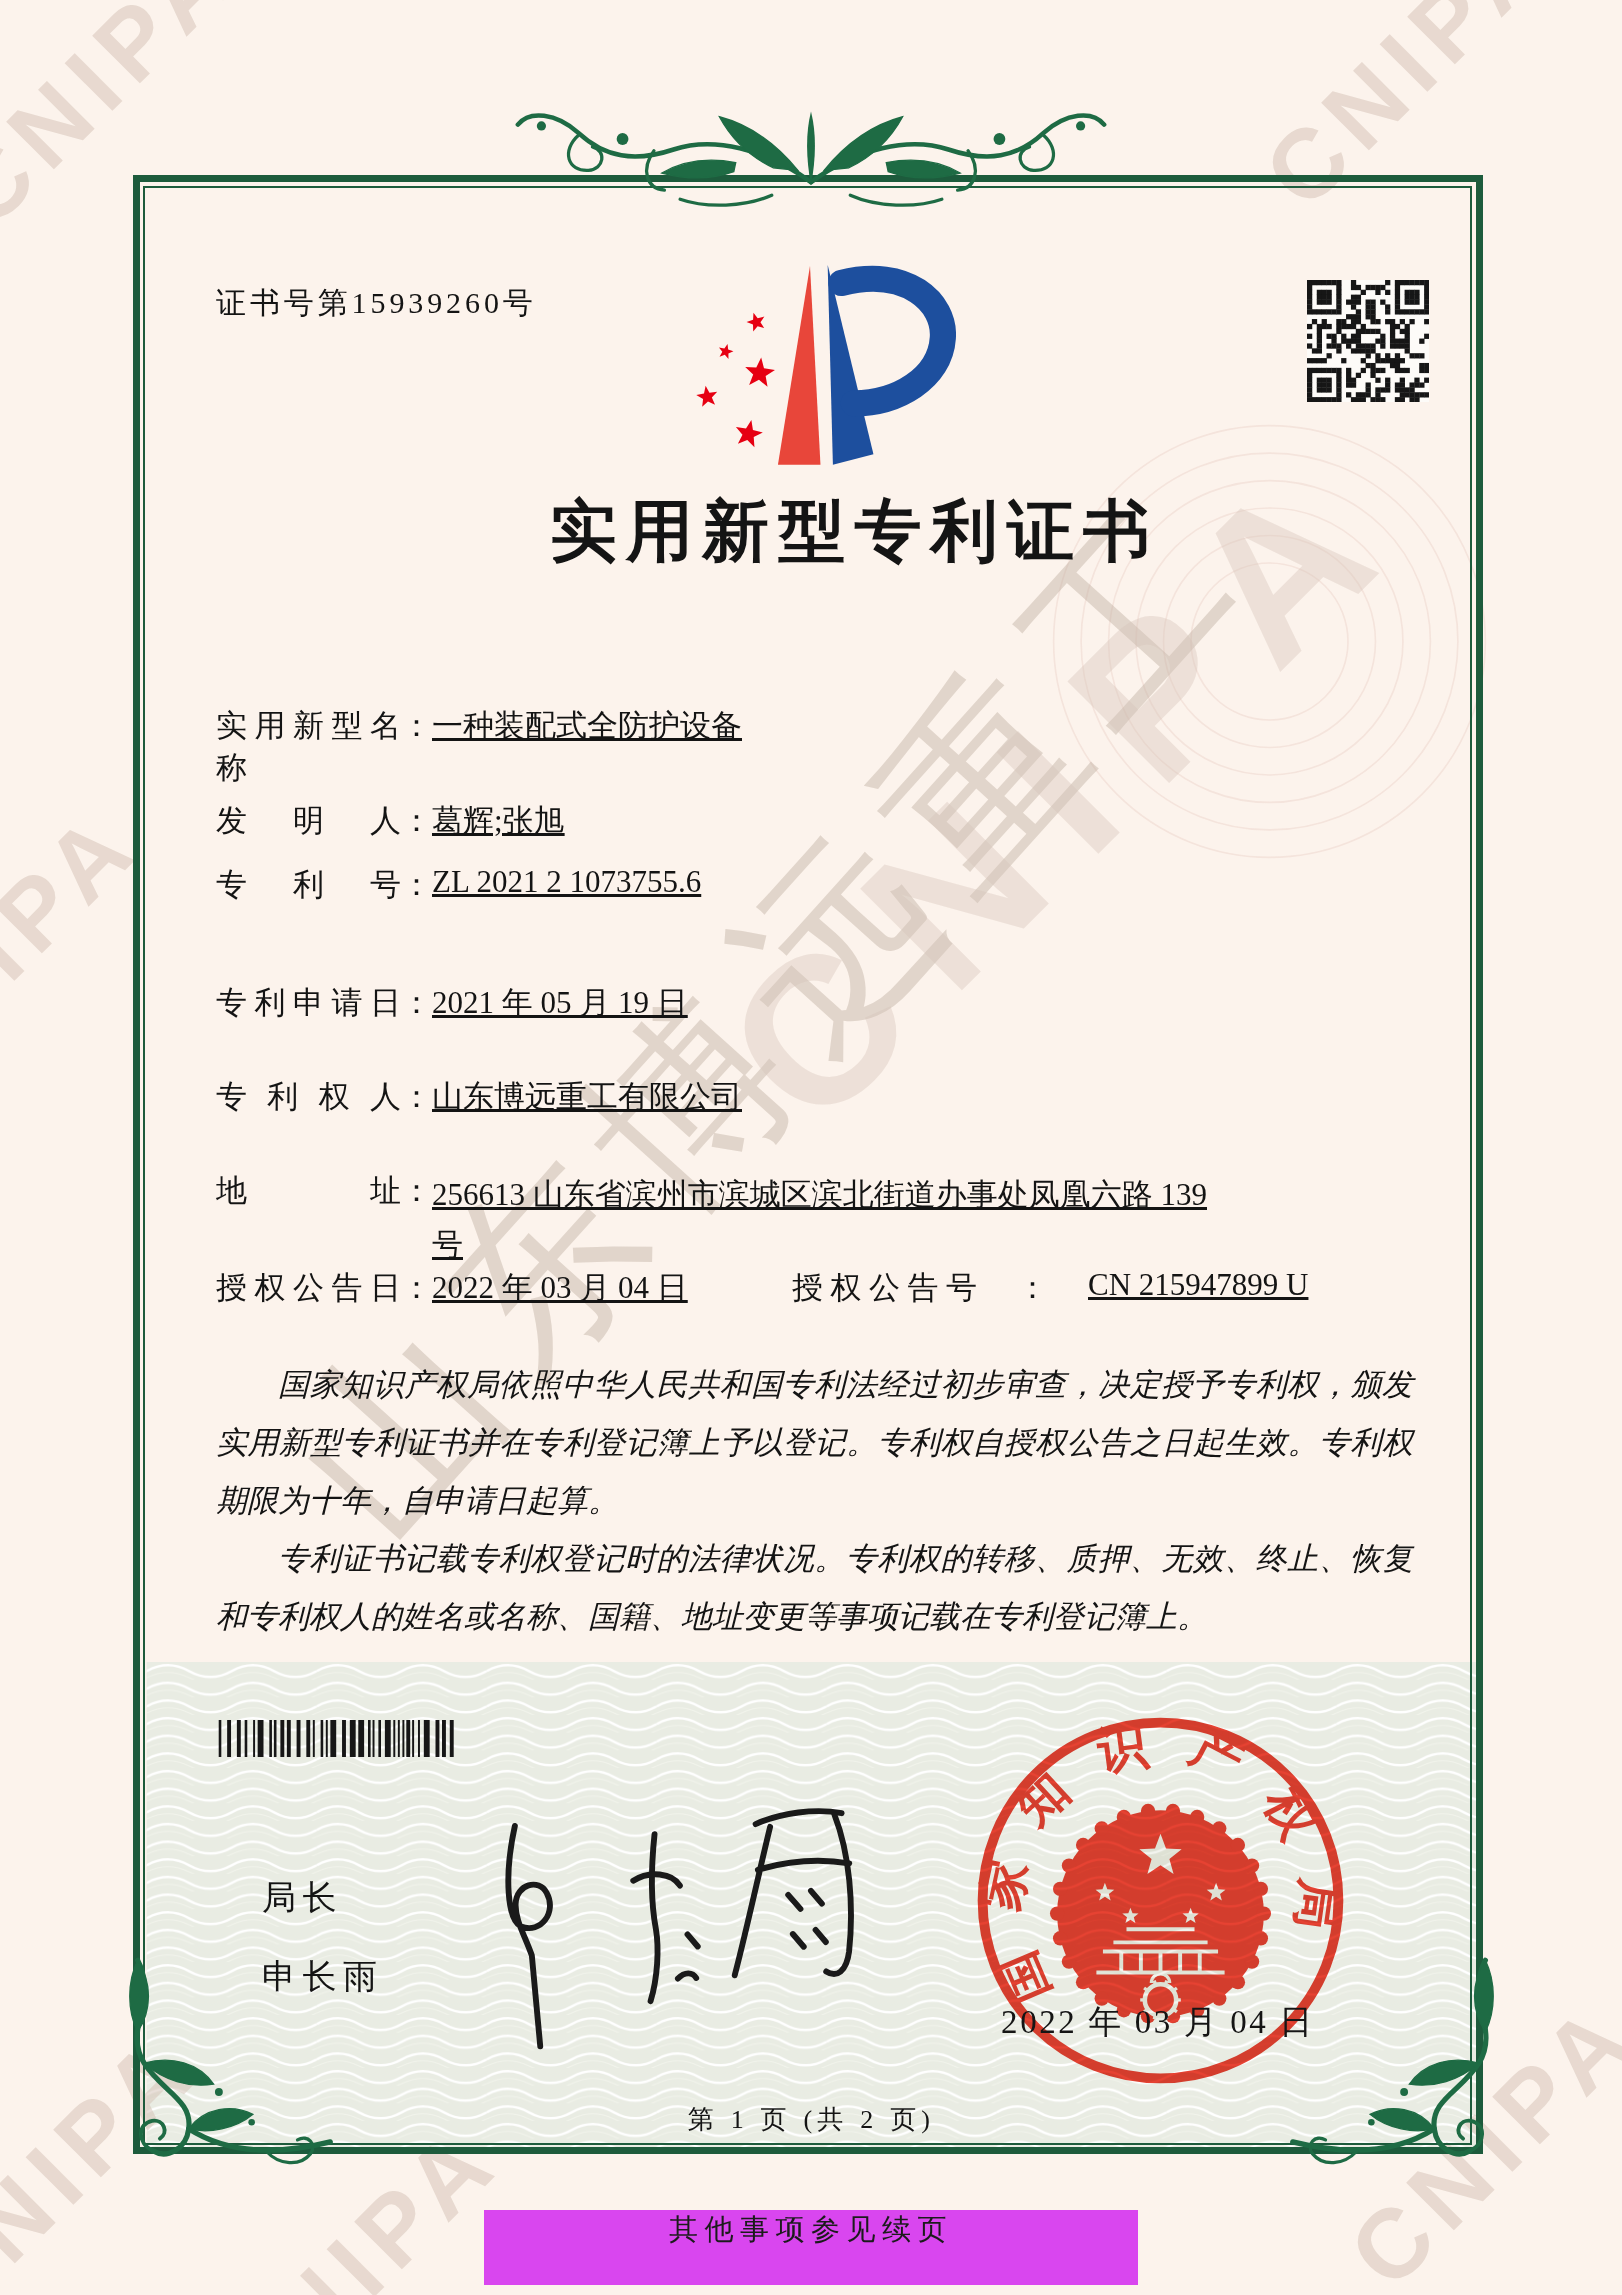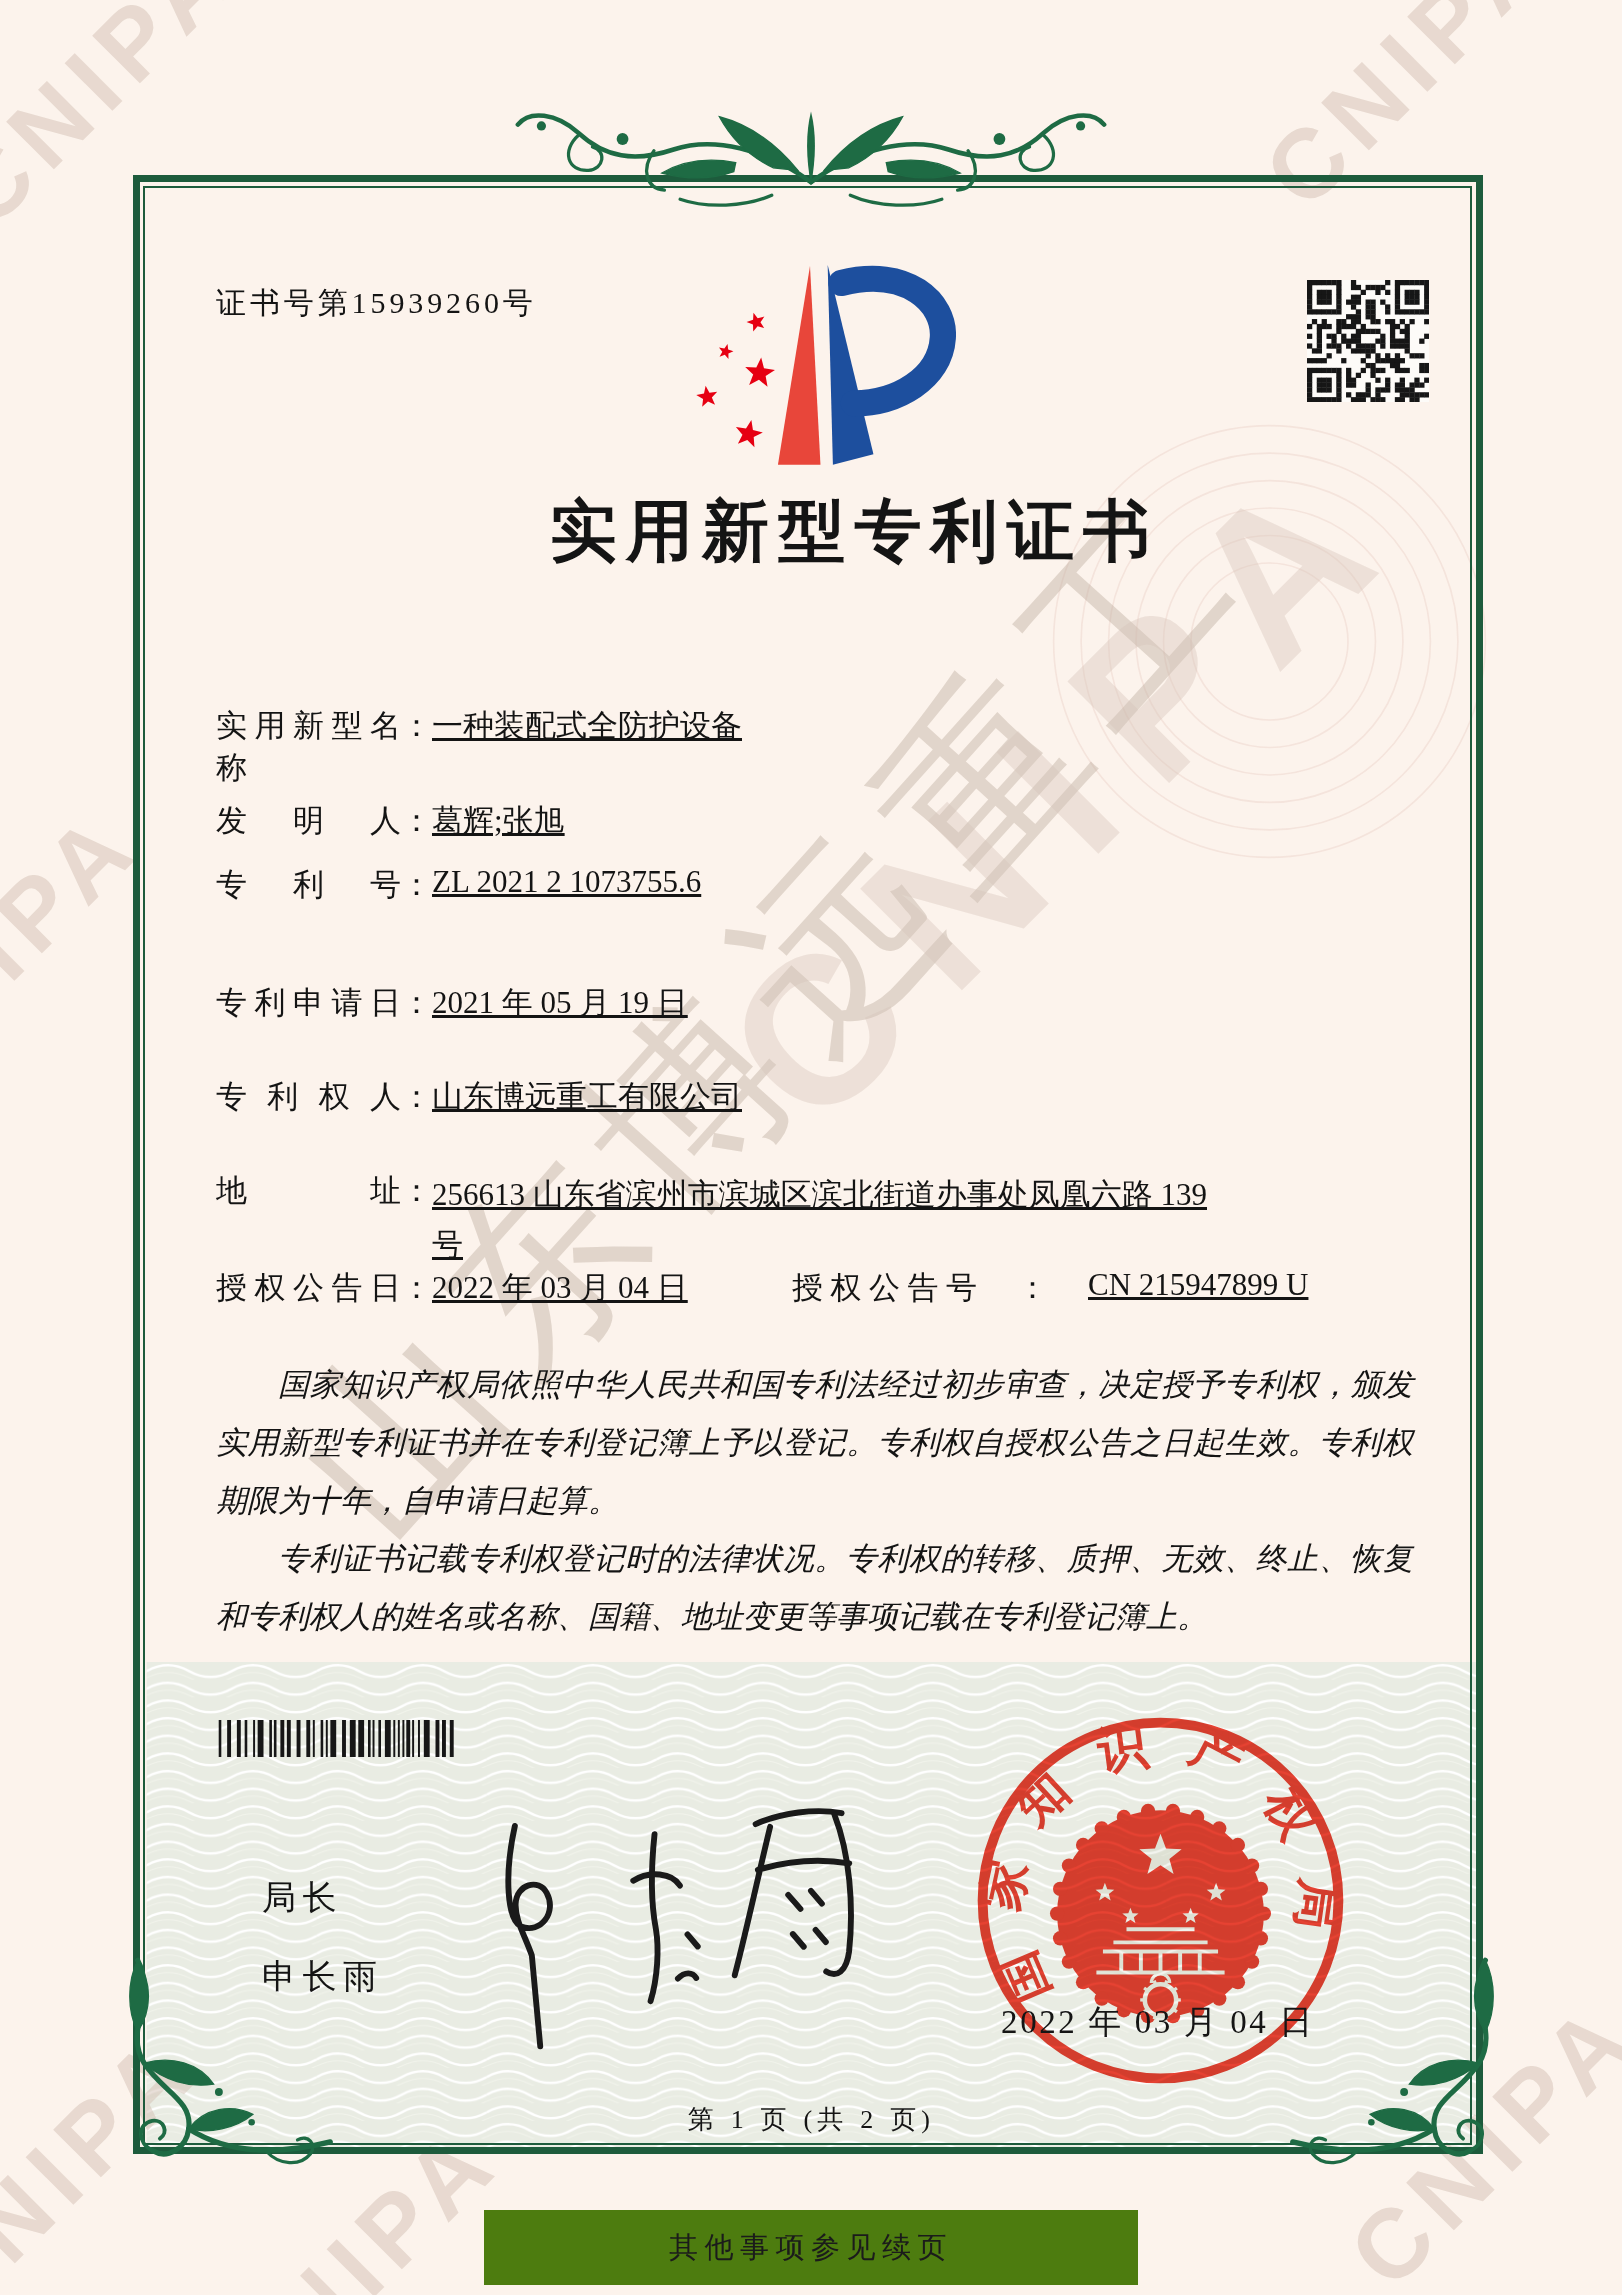--- a/index.html
+++ b/index.html
@@ -49,22 +49,22 @@
 
   
   .barcode{left:218px;top:1720px;z-index:5;}
   .sig-label{left:262px;font-size:34px;font-family:"Liberation Sans","DejaVu Sans",sans-serif;
              font-weight:500;letter-spacing:6.5px;z-index:5;}
   .signature{left:419px;top:1780px;z-index:6;}
   .seal{left:961px;top:1701px;z-index:6;mix-blend-mode:multiply;}
   .seal-date{left:942px;top:2000px;width:432px;text-align:center;font-size:33px;
              letter-spacing:2.6px;color:#151515;z-index:7;}
   .page-no{left:0;width:1623px;top:2102px;text-align:center;font-size:26px;letter-spacing:5.2px;z-index:5;}
-  .cont-strip{left:484px;top:2210px;width:654px;height:75px;background:#4d7c0f;z-index:5;
-              display:flex;align-items:center;justify-content:center;}
+  .cont-strip{left:484px;top:2210px;width:654px;height:75px;background:#d946ef;z-index:5;
+              display:flex;align-items:flex-start;justify-content:center;}
   .cont-note{font-size:29px;letter-spacing:6.5px;color:#1b1b1b;}
 </style>
 </head>
 <body>
 
 <div class="page">
 
   <svg class="waves" width="1331" height="489" viewBox="0 0 2034 748">
     <defs>
       <pattern id="wv" width="260" height="27" patternUnits="userSpaceOnUse">

